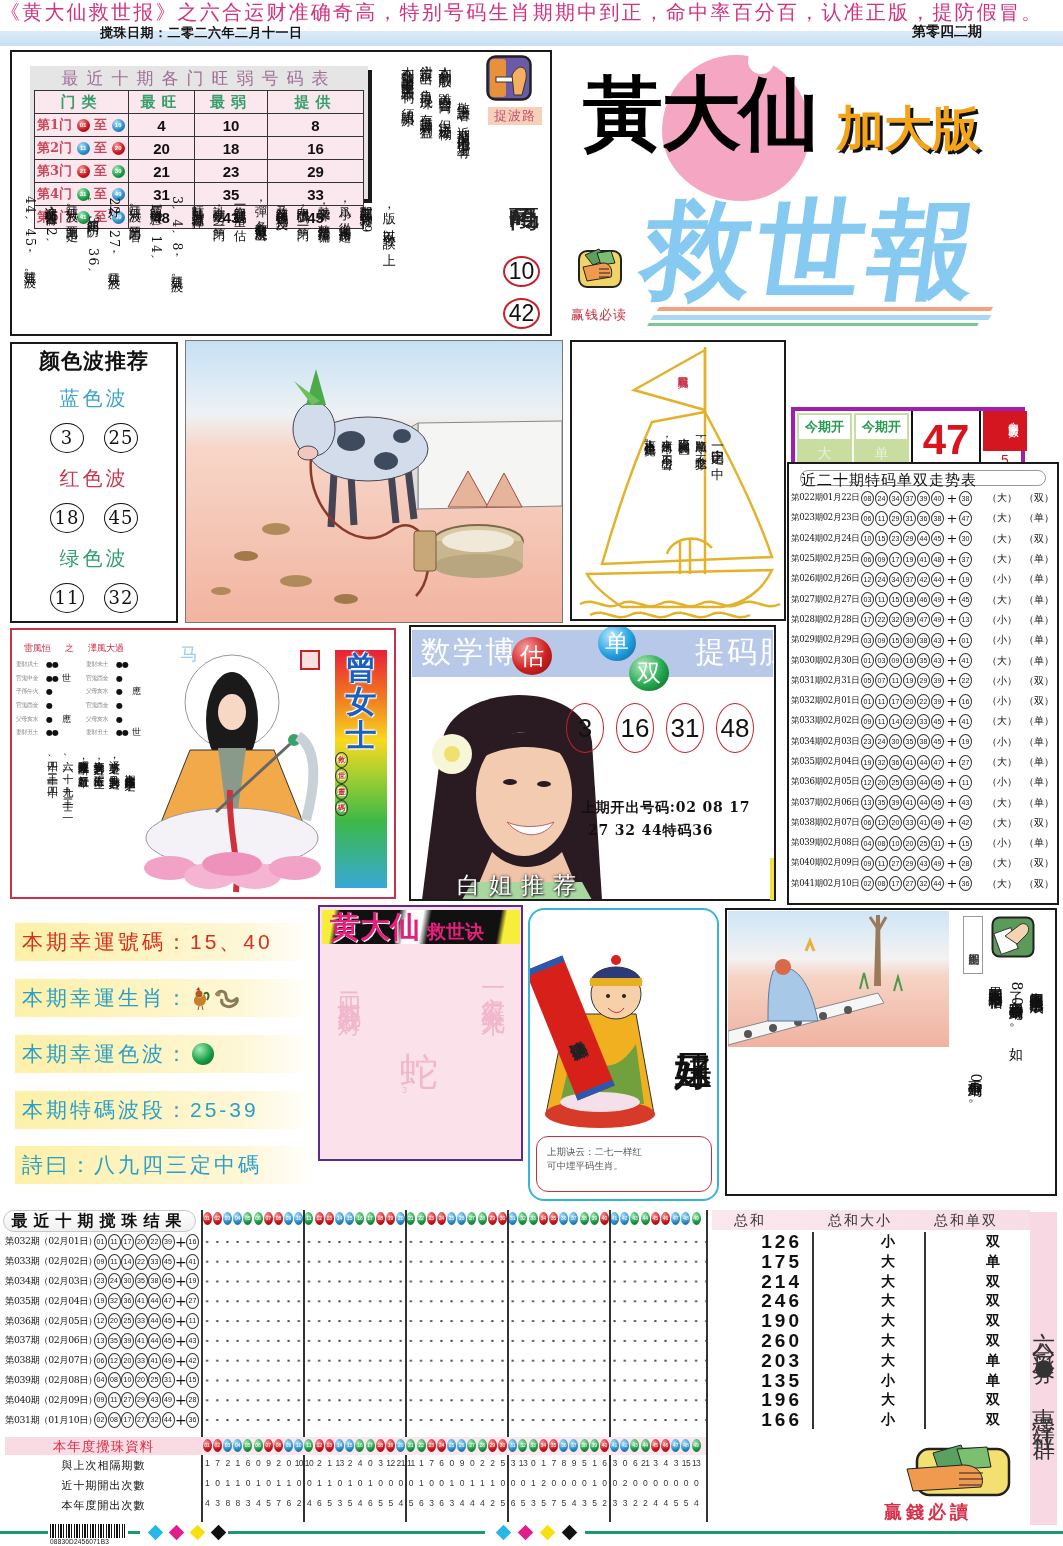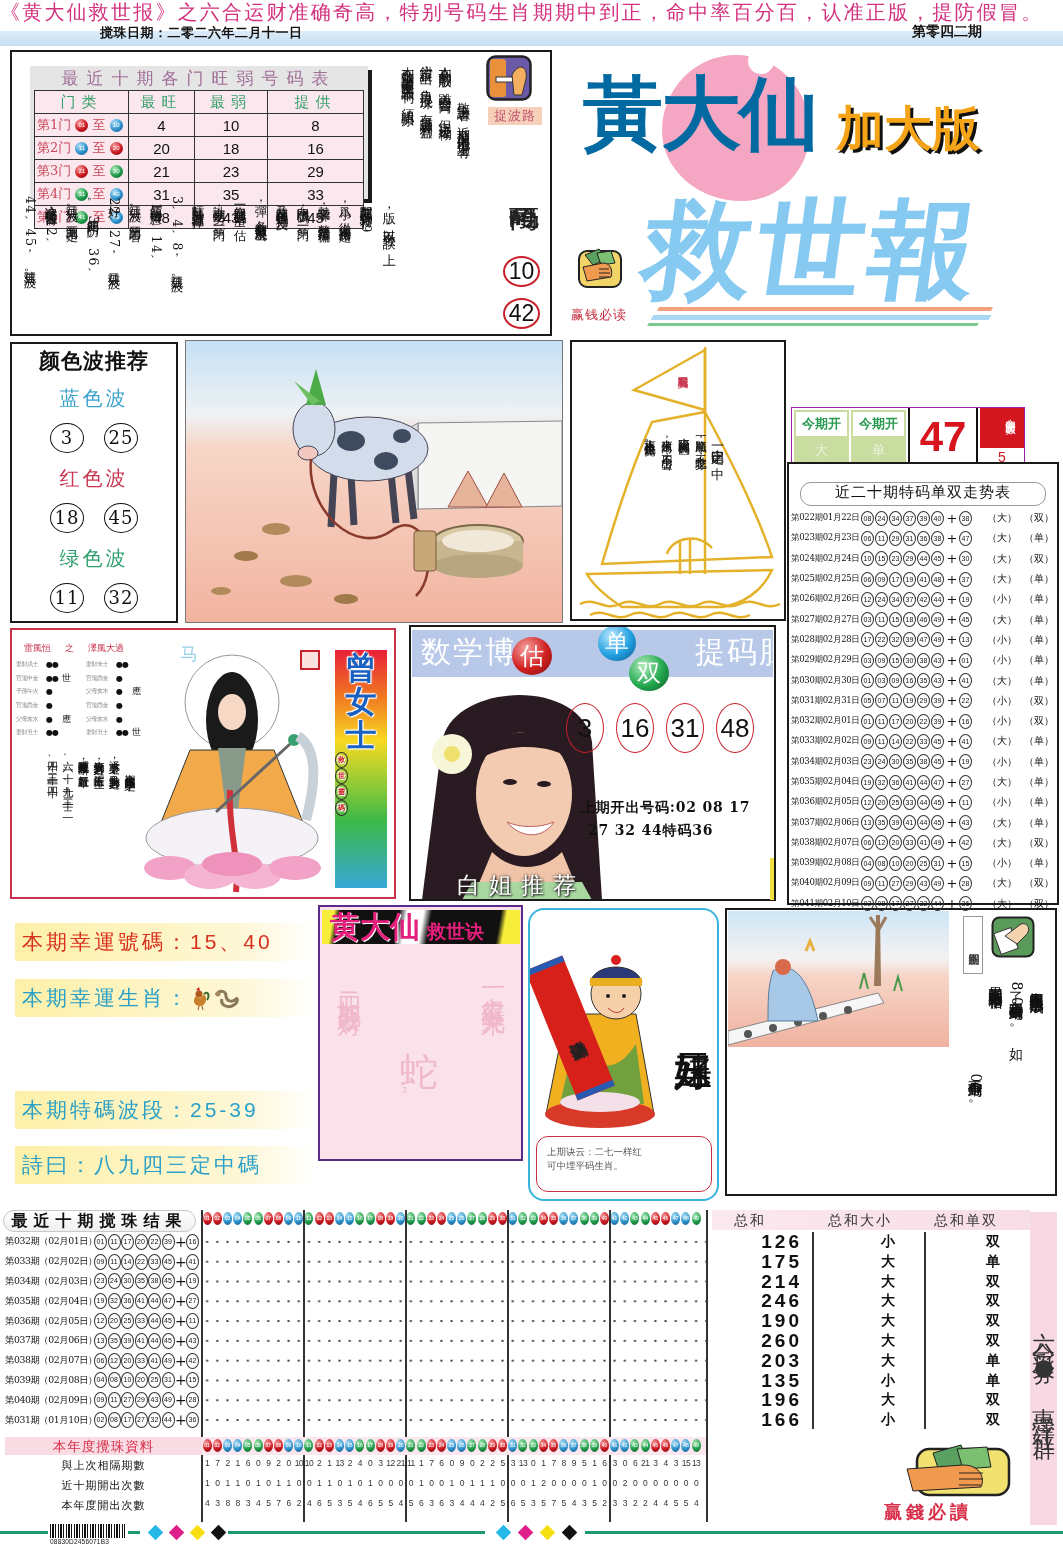--- a/index.html
+++ b/index.html
@@ -14,41 +14,41 @@
 .banner{left:0;top:0;width:1063px;height:26px;font-size:20px;line-height:24px;color:#d3307e;letter-spacing:2.2px;white-space:nowrap;overflow:hidden}
 .subbar{left:0;top:31px;width:1063px;height:15px;background:linear-gradient(#dcebf8,#c8dff2)}
 .draw-date{left:100px;top:24px;font-size:13px;font-weight:bold;letter-spacing:.5px;white-space:nowrap}
 .issue{left:912px;top:23px;font-size:14px;font-weight:bold;white-space:nowrap}
 
 
 .box1{left:10px;top:50px;width:542px;height:286px;border:2px solid #1a1a1a}
 .door-card{left:18px;top:14px;width:338px;height:133px;background:#e5e5e5;box-shadow:4px 4px 0 #1a1a1a}
 .door-title{height:24px;line-height:24px;text-align:center;font-size:17px;color:#a06e98;letter-spacing:8px;white-space:nowrap}
 .door-table{margin:0 4px;width:330px;border-collapse:collapse;background:#fbe7ee}
-.door-table th,.door-table td{border:1.5px solid #333;height:23px;text-align:center;font-size:15px;font-weight:normal}
+.door-table th,.door-table td{border:1.5px solid #333;height:23px;text-align:center;font-size:15px;font-weight:bold}
 .door-table th{color:#36a06c;letter-spacing:6px}
 .door-table td.num{font-family:"Liberation Sans",sans-serif}
 .door-cell{color:#c8485a;font-size:13px!important;white-space:nowrap;text-align:left!important;padding-left:2px}
 .dball{display:inline-block;width:13px;height:13px;border-radius:50%;font-size:6px;color:#fff;line-height:13px;text-align:center;vertical-align:middle;font-family:"Liberation Sans",sans-serif}
 .red.dball,.ball.red{background:radial-gradient(circle at 35% 30%,#f7a0a0,#cc1820 55%,#7a0a10)}
 .blue.dball,.ball.blue{background:radial-gradient(circle at 35% 30%,#b4e2f8,#2c92cc 55%,#145080)}
 .green.dball,.ball.green{background:radial-gradient(circle at 35% 30%,#b0ecbc,#1f9c4c 55%,#0e5a28)}
 .analysis{left:3px;top:144px;width:362px;height:136px;font-size:12.5px;line-height:21px;letter-spacing:1.4px;overflow:hidden}
 .notice{left:366px;top:4px;width:94px;height:278px;font-size:13px;line-height:18.6px;letter-spacing:2.2px;overflow:hidden}
 .notice .c1{padding-top:36px}
 .notice .c5{padding-top:146px}
 .cold-icon{left:474px;top:3px;width:46px;height:46px}
 .cold-label{left:476px;top:55px;width:54px;height:18px;background:#f6d0b8;color:#c05070;font-size:13px;line-height:18px;text-align:center;letter-spacing:1px}
 .cold-title{left:490px;top:76px;width:44px;height:128px;font-size:21px;line-height:44px;letter-spacing:0;color:#222;transform:scaleX(1.45);transform-origin:center;text-align:center}
 .cold-num{width:37px;height:31px;border:2px solid #c8202a;border-radius:50%;text-align:center;line-height:27px;font-size:23px;color:#111}
 
 
 .blob{left:662px;top:55px;width:148px;height:146px;background:#f5a6c2;border-radius:50% 50% 46% 54%/52% 52% 48% 48%}
 .blob-notch{left:748px;top:48px;width:26px;height:26px;background:#fff;border-radius:50%}
-.logo1{left:583px;top:74px;font-size:80px;line-height:1;font-weight:bold;color:#0369a1;letter-spacing:-2px;font-family:"DejaVu Sans",sans-serif;white-space:nowrap}
+.logo1{left:583px;top:74px;font-size:80px;line-height:1;font-weight:bold;color:#000000;letter-spacing:-2px;font-family:"DejaVu Sans",sans-serif;white-space:nowrap}
 .logo-ed{left:836px;top:104px;font-size:48px;line-height:1;font-weight:bold;color:#f5a418;font-family:"DejaVu Sans",sans-serif;text-shadow:3px 3px 0 #111;white-space:nowrap}
 .logo2{left:645px;top:196px;font-size:108px;line-height:1;font-weight:bold;color:#86c9f1;letter-spacing:4px;font-family:"DejaVu Sans",sans-serif;transform:skewX(-8deg);white-space:nowrap}
 .stripe{height:4px;transform:skewX(-30deg)}
 .money-icon{left:577px;top:245px;width:46px;height:46px}
 .money-cap{left:571px;top:306px;font-size:13px;color:#c83040;letter-spacing:1px;white-space:nowrap}
 
 
 .wave-box{left:10px;top:342px;width:168px;height:281px;border:2px solid #1a1a1a;text-align:center}
 .wave-title{height:34px;line-height:34px;font-size:21px;font-weight:bold;font-family:"DejaVu Sans",sans-serif;letter-spacing:1px}
 .wname{height:40px;line-height:40px;font-size:20px;letter-spacing:3px}
@@ -56,31 +56,31 @@
 .wrow{height:40px;display:flex;justify-content:center;align-items:center;gap:20px}
 .wcirc{width:34px;height:30px;border:1.5px solid;border-radius:50%;text-align:center;line-height:27px;font-size:18px;letter-spacing:1px}
 
 .ox-box{left:185px;top:340px;width:378px;height:283px;border:1px solid #777;overflow:hidden}
 .boat-box{left:570px;top:340px;width:216px;height:281px;border:2px solid #1a1a1a;overflow:hidden}
 .boat-flag{left:104px;top:26px;height:52px;font-size:11px;line-height:13px;color:#c8304a}
 .boat-text{left:64px;top:88px;width:90px;height:170px;font-size:11.5px;line-height:17px;letter-spacing:1px}
 .boat-text .c1{font-size:13px;padding-top:8px}
 
 
-.cur-wrap{left:791px;top:407px;width:234px;height:60px;border:1px solid #a21caf;background:#fff}
+.cur-wrap{left:791px;top:407px;width:234px;height:60px;border:4px solid #a21caf;background:#fff}
 .cur-cell{top:2px;width:55px;height:56px;background:#c9dda0}
 .cur-cell .lbl{margin:2px;height:24px;background:#fff;color:#2a9a50;font-weight:bold;font-size:13px;line-height:24px;text-align:center;font-family:"DejaVu Sans",sans-serif}
 .cur-cell .val{text-align:center;color:#e8f2d8;font-size:14px;line-height:24px}
 .cur-special{left:116px;top:0;width:70px;height:58px;border-left:2px solid #111;border-right:2px solid #111;color:#d8141e;font-size:42px;font-weight:bold;text-align:center;line-height:58px}
 .cur-red{left:188px;top:0;width:44px;height:40px;background:#d41620;color:#fff;font-size:10.5px;line-height:16px;padding:3px 5px;letter-spacing:1px}
 .cur-count{left:188px;top:40px;width:44px;height:18px;color:#d41620;font-size:14px;text-align:center;line-height:18px}
 
 
 .trend{left:787px;top:462px;width:272px;height:443px;border:2px solid #1a1a1a;background:#fff;z-index:2}
-.trend-title{margin:18px auto 2px;width:246px;height:24px;border:1.5px solid #999;border-radius:11px;text-align:center;font-size:15px;line-height:19px;letter-spacing:1px;white-space:nowrap}
+.trend-title{margin:6px auto 2px;width:246px;height:16px;border:1.5px solid #999;border-radius:11px;font-size:15px;line-height:19px;letter-spacing:1px;white-space:nowrap}
 .trow{display:flex;align-items:center;height:20.3px;padding-left:2px;white-space:nowrap}
 .tlabel{width:70px;font-size:8.5px;letter-spacing:-.3px}
 .tc{display:inline-block;width:13px;height:15px;border:1px solid #333;border-radius:50%;font-size:7px;line-height:13px;text-align:center;margin-right:1px;font-family:"Liberation Sans",sans-serif}
 .tplus{width:14px;text-align:center;font-size:13px}
 .tsz{width:38px;text-align:center;font-size:10px;margin-left:10px}
 .tpar{width:36px;text-align:center;font-size:10px}
 
 
 .god-box{left:10px;top:628px;width:386px;height:271px;border:2px solid #c8324c;overflow:hidden}
 .hex-head{left:12px;top:12px;display:flex;gap:14px;font-size:9px;color:#c8304a;white-space:nowrap}
@@ -1037,20 +1037,24 @@
       <path d="M6 10 C2 14 4 20 10 20 C16 20 18 12 14 8 C12 12 9 13 6 10 Z" fill="#c8802a"></path>
       <path d="M14 8 C18 4 20 10 17 14" stroke="#3a6a2a" stroke-width="2" fill="none"></path>
       <line x1="9" y1="20" x2="8" y2="24" stroke="#a05020"></line>
         <line x1="12" y1="20" x2="13" y2="24" stroke="#a05020"></line>
     </svg>
     <svg width="26" height="22" viewBox="0 0 26 22" style="margin-left:4px">
       <path d="M2 8 C6 2 12 4 12 9 C12 14 18 16 22 12 C24 10 24 16 20 18 C14 22 6 18 8 12" stroke="#8a7a5a" stroke-width="3" fill="none"></path>
       <circle cx="4" cy="7" r="2.5" fill="#a08a60"></circle>
     </svg>
   </div>
+  <div class="abs lucky" style="top:1035px">
+    <span>本期幸運色波：</span>
+    <span class="lball"></span>
+  </div>
   <div class="abs lucky" style="top:1091px">
     <span>本期特碼波段：</span>
     <span class="sans">25-39</span>
   </div>
   <div class="abs lucky" style="top:1146px">
     <span>詩曰：</span>
     <span>八九四三定中碼</span>
   </div>
 
   <section class="abs verse-box">

